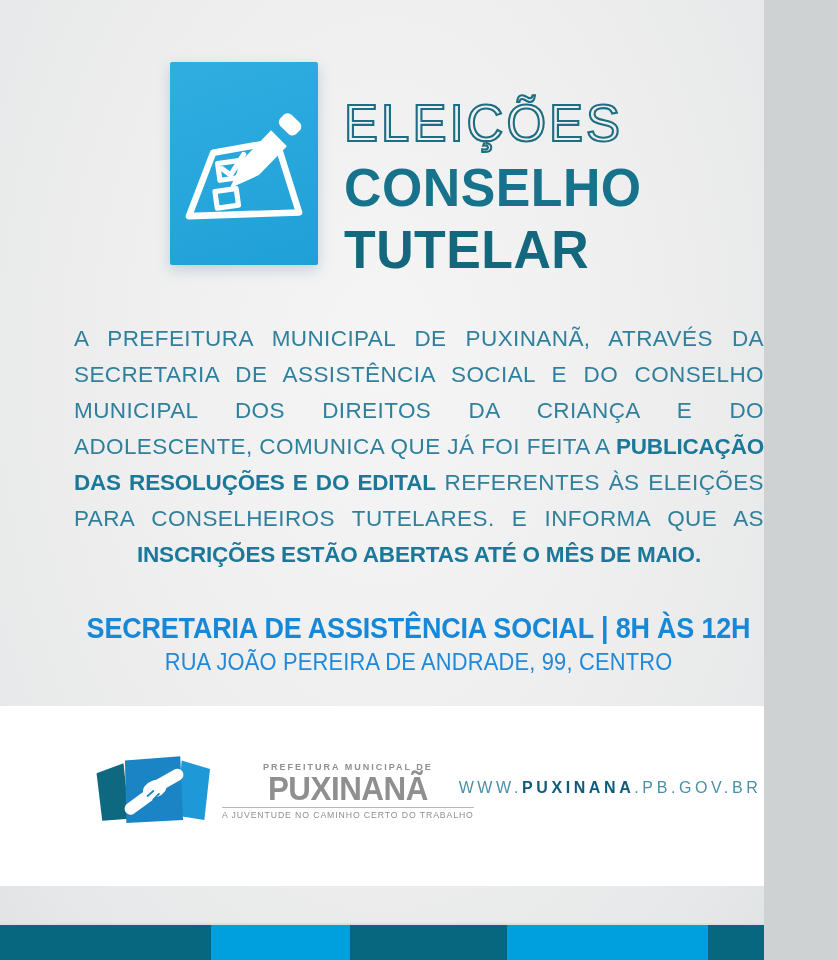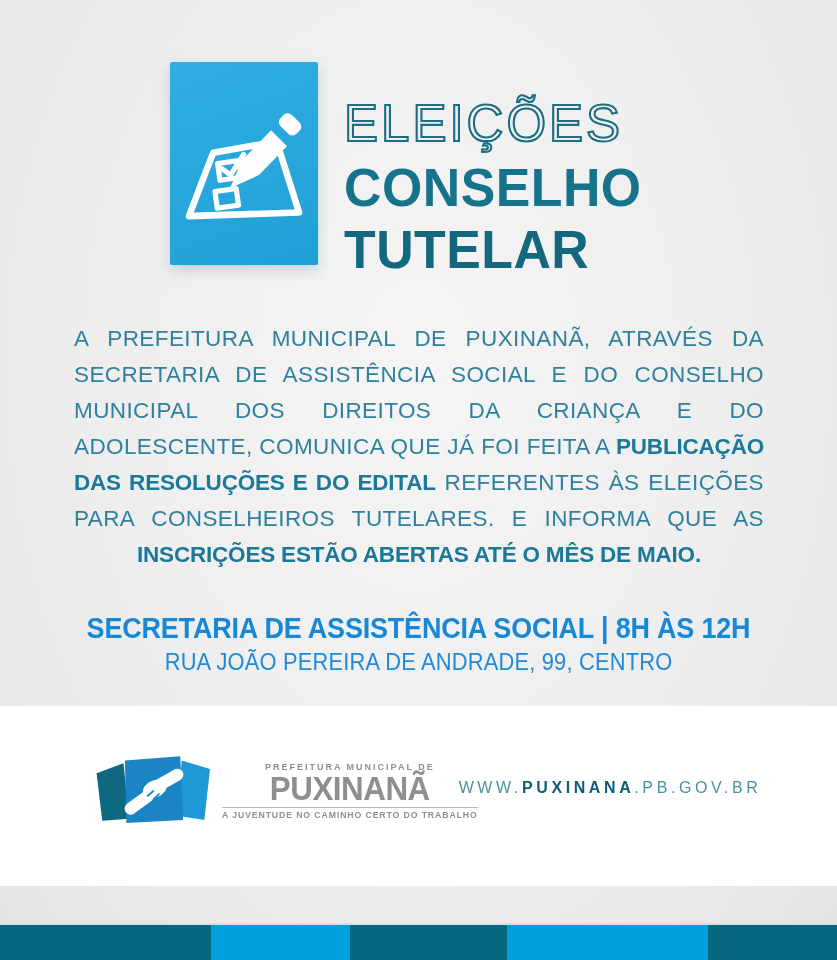--- a/index.html
+++ b/index.html
@@ -1,19 +1,20 @@
 <!DOCTYPE html>
 <html style="--accent-blue-top: #30aee2; --accent-blue-bottom: #1fa0d6; --title-light: #1d6e82; --title-bold: #17738b; --title-bold2: #13687e; --body-text: #30809d; --body-bold: #1b7899; --ins-navy: #123c54; --azure: #1787d8; --azure-light: #2089da; --stripe-dark: #06677f; --stripe-light: #009fdd; --logo-gray: #8f8f8f; --site-light: #4a90a8; --site-bold: #0f5c7a; --panel-dark: #0d6880; --panel-mid: #1b84c4; --panel-light: #1f98d8;"><head>
 <meta charset="utf-8">
 <style>
   html,body{margin:0;padding:0;background:#cfd2d3;}
   .poster{
-    position:relative;width:837px;height:960px;overflow:hidden;
+    position:relative;width:724px;height:960px;overflow:hidden;
     font-family:"Liberation Sans",sans-serif;
     background:radial-gradient(ellipse at 50% 38%, #f5f5f5 0%, #efefef 45%, #e7e8e9 85%, #e0e2e3 100%);
+    padding-left:40px;
   }
   
   .icon-box{
     position:absolute;left:170px;top:62px;width:148px;height:203px;border-radius:2px;
     background:linear-gradient(160deg, var(--accent-blue-top,#30aee2) 0%, var(--accent-blue-bottom,#1fa0d6) 100%);
     box-shadow:0 5px 14px rgba(40,120,160,.25);
   }
   .icon-box svg{position:absolute;left:4px;top:44px;width:140px;height:140px;}
   .title{position:absolute;left:344px;top:98px;line-height:1;}
   .t1{
@@ -37,21 +38,21 @@
   .ins-label{font-size:19px;font-weight:700;letter-spacing:7px;color:var(--ins-navy,#123c54);}
   .ins-line1{margin-top:7px;font-size:29px;font-weight:700;color:var(--azure,#1787d8);transform:scaleX(.93);transform-origin:center;letter-spacing:-.2px;}
   .ins-line2{margin-top:4px;font-size:23px;color:var(--azure-light,#2089da);transform:scaleX(.95);transform-origin:center;letter-spacing:.2px;}
   
   .white-band{position:absolute;left:0;top:706px;width:837px;height:180px;background:#ffffff;}
   .logo{position:absolute;left:92px;top:46px;display:flex;align-items:center;}
   .logo svg{width:124px;height:78px;}
   .logo-text{margin-left:6px;text-align:center;color:var(--logo-gray,#8f8f8f);}
   .logo-top{font-size:9px;font-weight:700;letter-spacing:2px;}
   .logo-name{font-size:33px;font-weight:700;letter-spacing:-.5px;line-height:1.05;transform:scaleX(.95);transform-origin:center;}
-  .logo-tagline{font-size:8.7px;font-weight:700;letter-spacing:.9px;border-top:1px solid #b9b9b9;padding-top:2px;text-align:center;}
+  .logo-tagline{font-size:8.7px;font-weight:400;letter-spacing:.9px;border-top:1px solid #b9b9b9;padding-top:2px;text-align:center;}
   .website{position:absolute;left:420px;top:73px;width:380px;text-align:center;
     font-size:16px;letter-spacing:3.6px;color:var(--site-light,#4a90a8);cursor:pointer;white-space:nowrap;}
   .website .site-bold{font-weight:700;color:var(--site-bold,#0f5c7a);}
   .divider{position:absolute;left:0;top:923px;width:837px;height:2px;background:#dcdee0;}
   .stripes{position:absolute;left:0;top:925px;width:837px;height:35px;display:flex;}
   .stripes div{height:35px;}
 </style>
 </head>
 <body>
 

